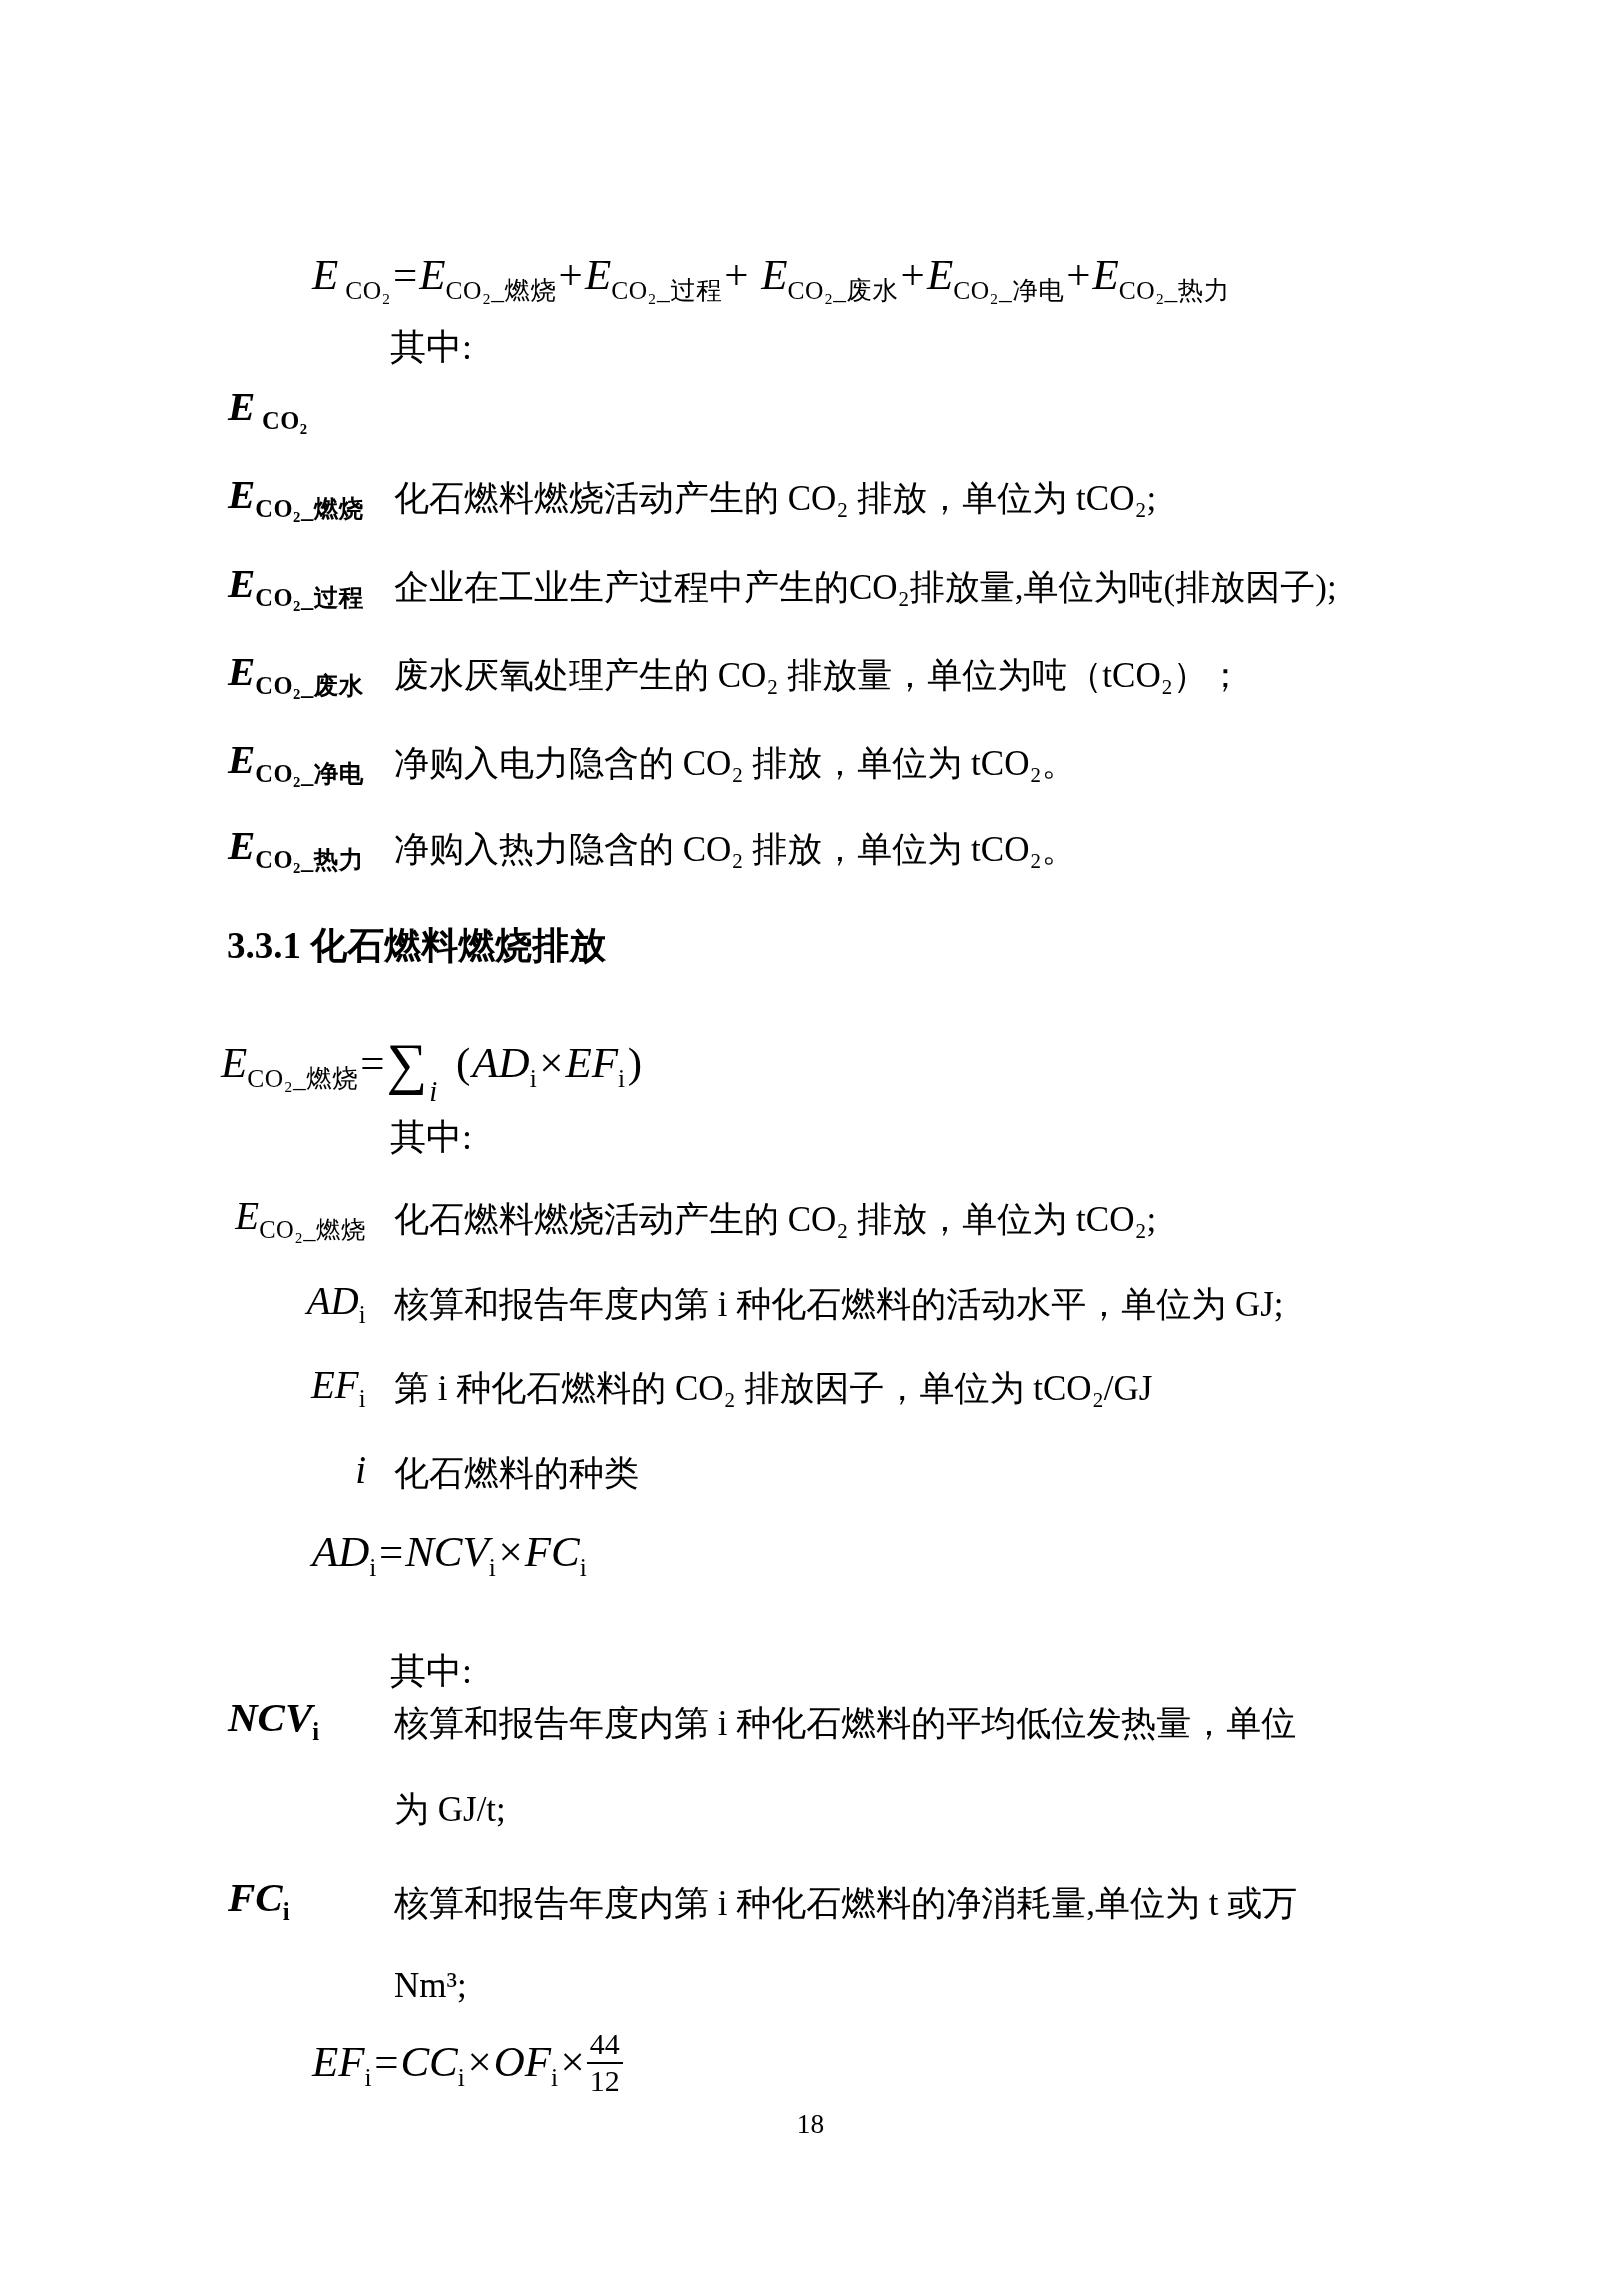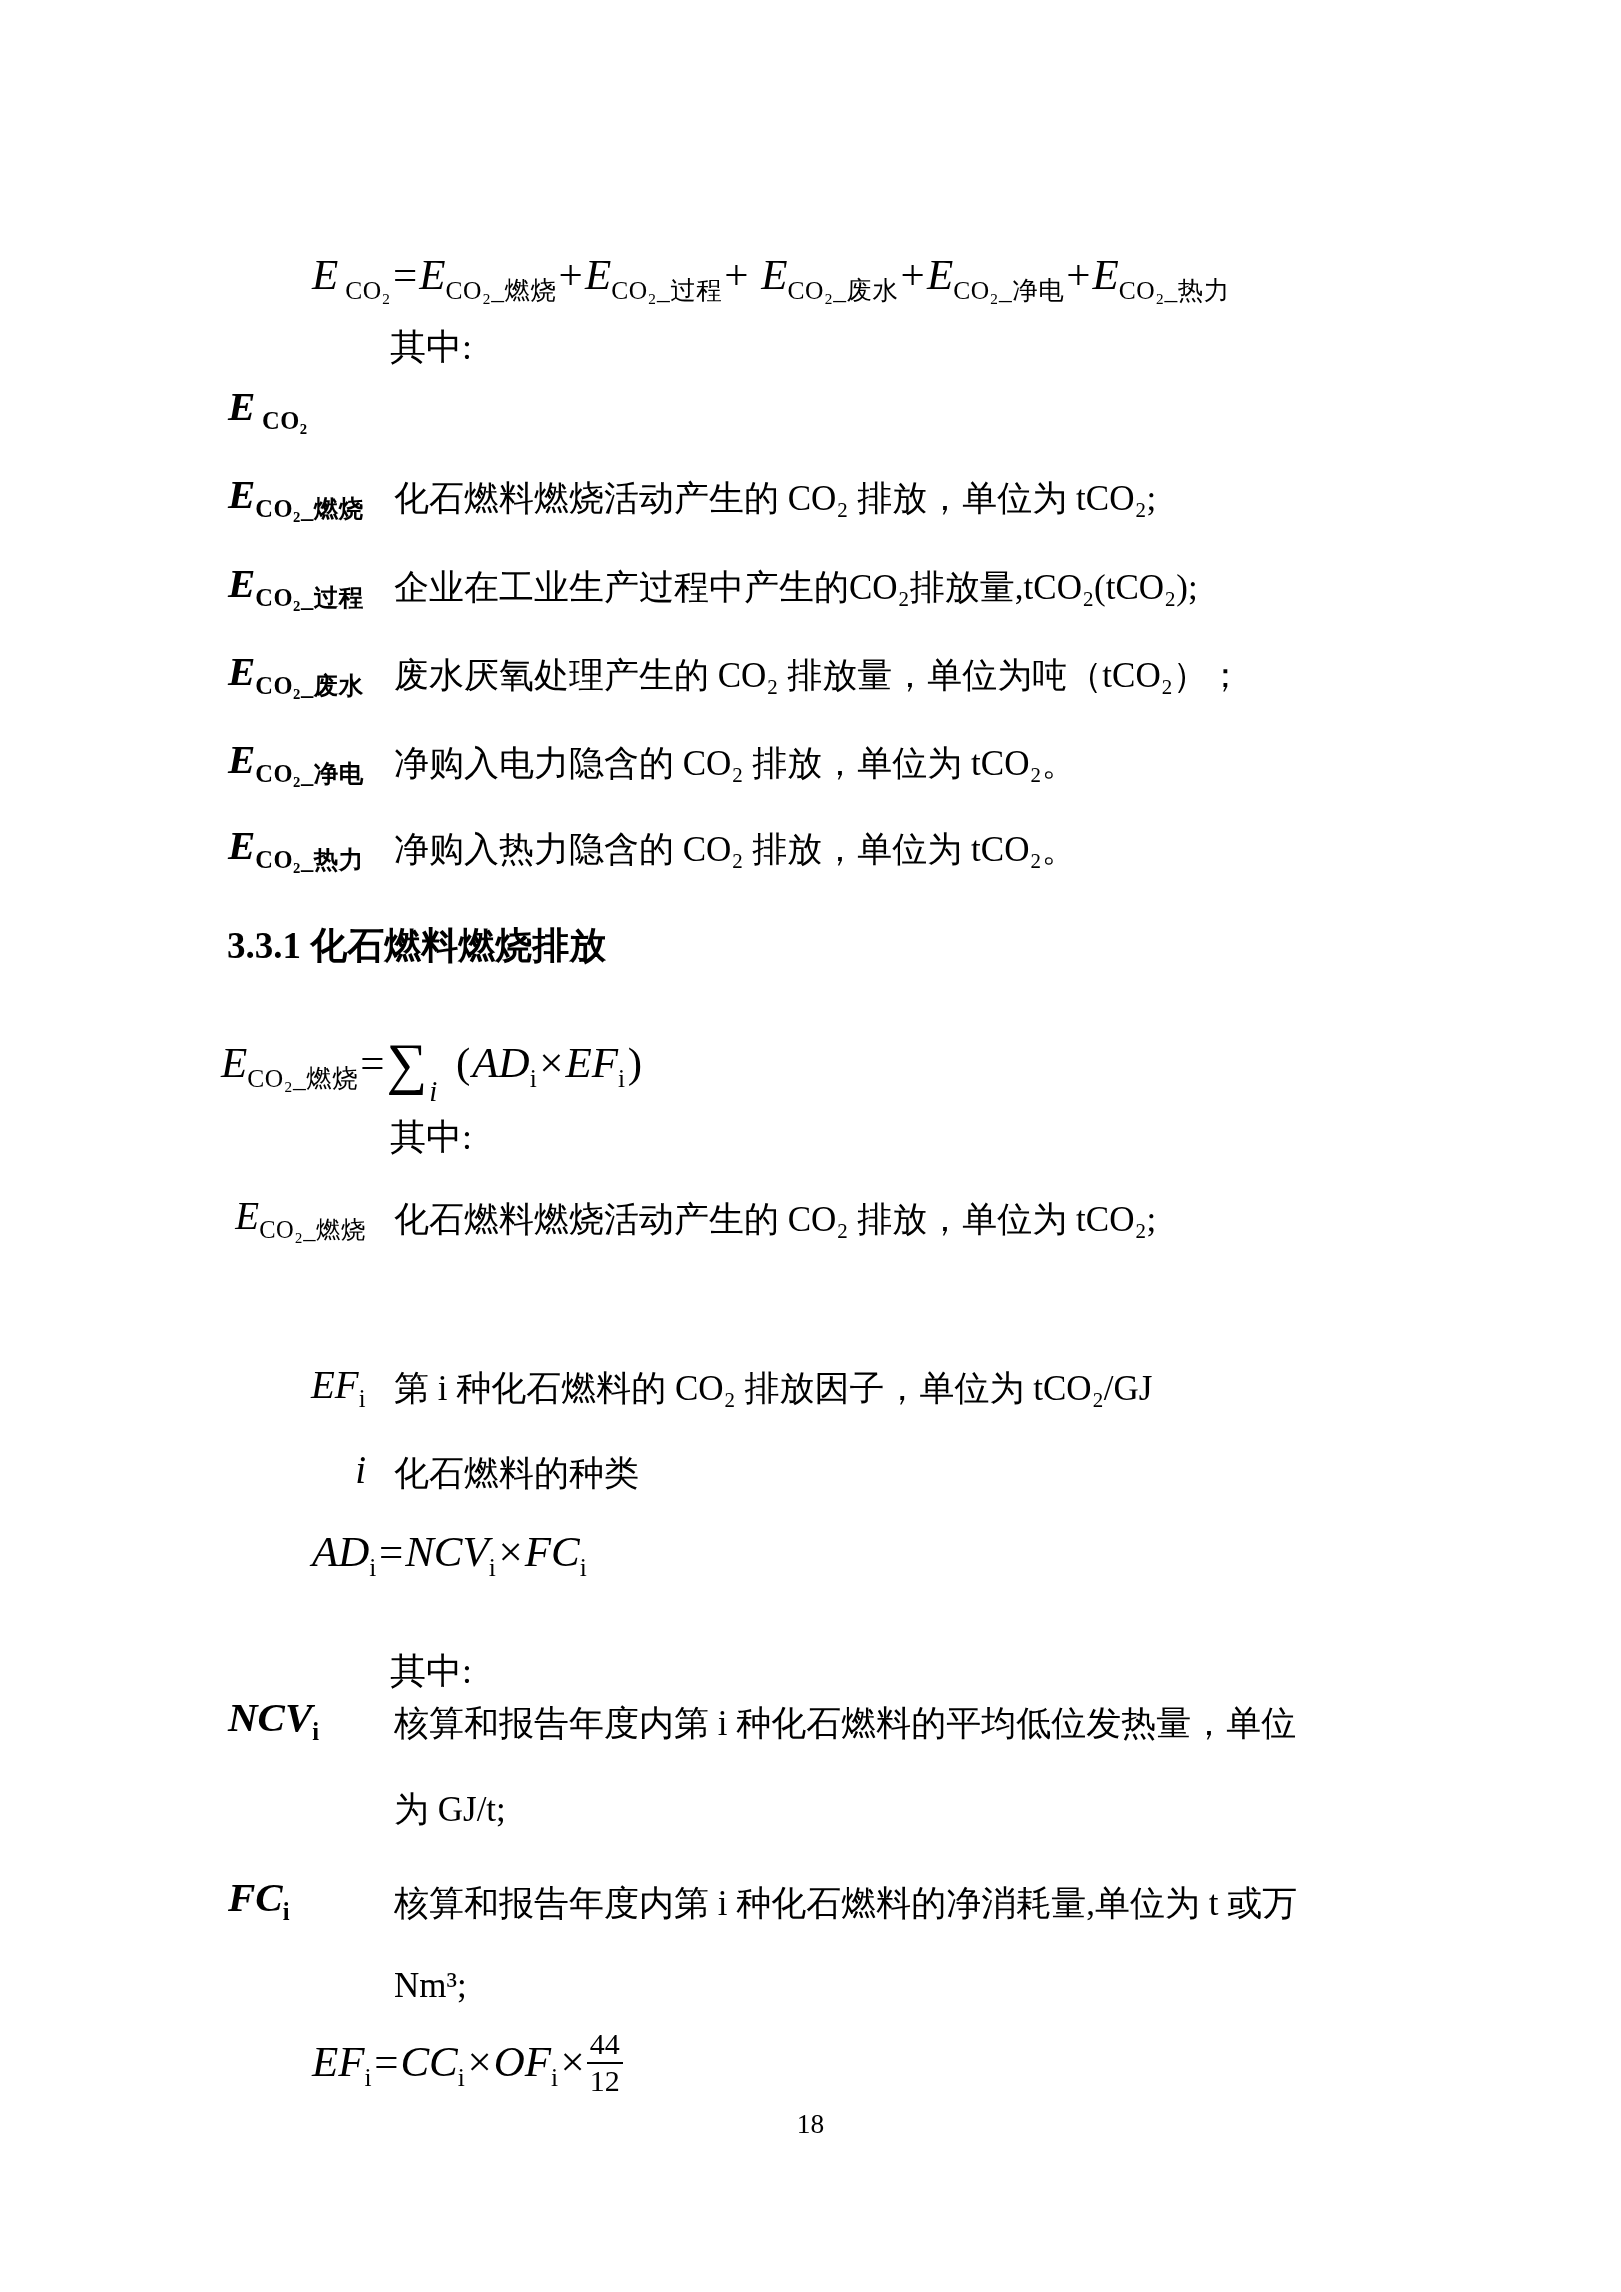--- a/index.html
+++ b/index.html
@@ -46,21 +46,21 @@
 
   <div class="row" style="top:382px;">
     <span class="t1"><span class="tb">E</span><span class="tsub"> CO₂</span></span>
   </div>
   <div class="row" style="top:470px;">
     <span class="t1"><span class="tb">E</span><span class="tsub">CO₂_燃烧</span></span>
     <span class="dx">化石燃料燃烧活动产生的 CO₂ 排放，单位为 tCO₂;</span>
   </div>
   <div class="row" style="top:559px;">
     <span class="t1"><span class="tb">E</span><span class="tsub">CO₂_过程</span></span>
-    <span class="dx">企业在工业生产过程中产生的CO₂排放量,tCO₂(tCO₂);</span>
+    <span class="dx">企业在工业生产过程中产生的CO₂排放量,单位为吨(排放因子);</span>
   </div>
   <div class="row" style="top:647px;">
     <span class="t1"><span class="tb">E</span><span class="tsub">CO₂_废水</span></span>
     <span class="dx">废水厌氧处理产生的 CO₂ 排放量，单位为吨（tCO₂）；</span>
   </div>
   <div class="row" style="top:735px;">
     <span class="t1"><span class="tb">E</span><span class="tsub">CO₂_净电</span></span>
     <span class="dx">净购入电力隐含的 CO₂ 排放，单位为 tCO₂。</span>
   </div>
   <div class="row" style="top:821px;">
@@ -70,20 +70,24 @@
 
   <div class="line heading" style="left:227px;top:925px;">3.3.1 化石燃料燃烧排放</div>
 
   <div class="line formula" style="left:221px;top:1029px;"><span class="base">E</span><span class="sub">CO₂_燃烧</span><span class="op">=</span><span class="sigma">∑</span><span class="sigsub">i</span><span class="op"> (</span><span class="base">AD</span><span class="sub">i</span><span class="op">×</span><span class="base">EF</span><span class="sub">i</span><span class="op">)</span></div>
 
   <div class="line where" style="left:390px;top:1117px;">其中:</div>
 
   <div class="row" style="top:1191px;">
     <span class="t2"><span class="tb">E</span><span class="tsub">CO₂_燃烧</span></span>
     <span class="dx">化石燃料燃烧活动产生的 CO₂ 排放，单位为 tCO₂;</span>
+  </div>
+  <div class="row" style="top:1276px;">
+    <span class="t2"><span class="tb">AD</span><span class="tsub">i</span></span>
+    <span class="dx">核算和报告年度内第 i 种化石燃料的活动水平，单位为 GJ;</span>
   </div>
   <div class="row" style="top:1360px;">
     <span class="t2"><span class="tb">EF</span><span class="tsub">i</span></span>
     <span class="dx">第 i 种化石燃料的 CO₂ 排放因子，单位为 tCO₂/GJ</span>
   </div>
   <div class="row" style="top:1445px;">
     <span class="t2"><span class="tb">i</span><span class="tsub"></span></span>
     <span class="dx">化石燃料的种类</span>
   </div>
 

